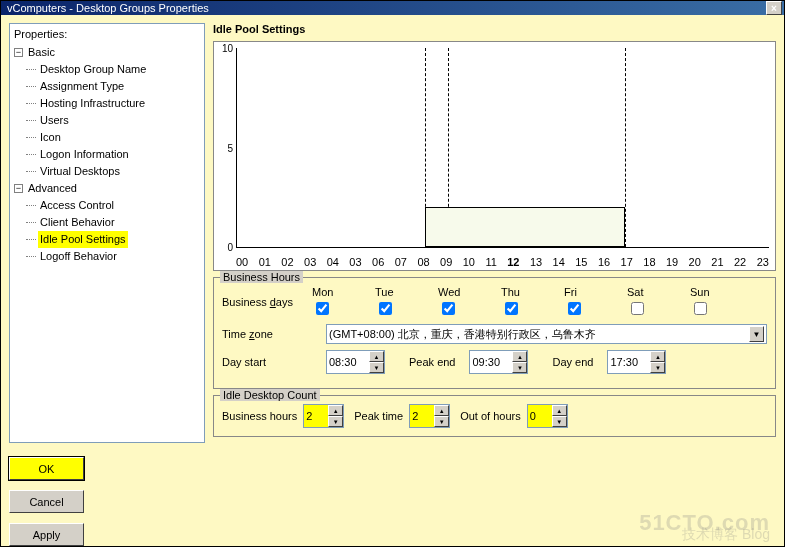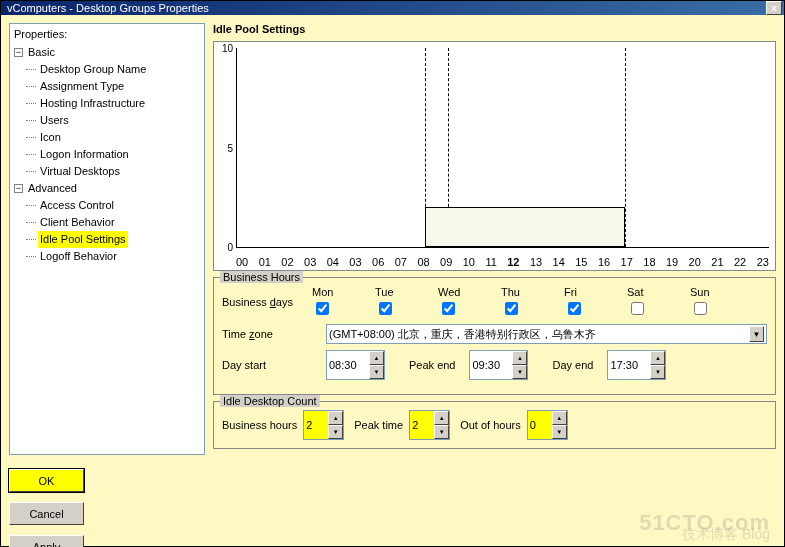--- a/index.html
+++ b/index.html
@@ -30,21 +30,21 @@
 .fieldset { border: 1px solid #888; padding: 8px; margin-bottom: 6px; position: relative; }
 .fieldset-legend { position: absolute; top: -7px; left: 6px; background: #d4d0c8; padding: 0 3px; font-size: 11px; }
 .days-row { display: flex; align-items: center; margin-bottom: 6px; }
 .days-label { width: 90px; }
 .day-col { width: 63px; text-align: left; }
 .day-col input { margin-top: 4px; }
 .row { display: flex; align-items: center; margin-bottom: 6px; gap: 14px; }
 .row-label { width: 90px; }
 .select { flex: 1; height: 20px; border: 1px solid #7f9db9; background: #fff; display: flex; align-items: center; justify-content: space-between; padding: 0 2px; }
 .select-btn { width: 15px; height: 16px; background: #d4d0c8; border: 1px solid #fff; border-right-color: #404040; border-bottom-color: #404040; display: flex; align-items: center; justify-content: center; font-size: 8px; }
-.spinner { display: inline-flex; align-items: stretch; height: 30px; border: 1px solid #7f9db9; background: #fff; }
+.spinner { display: inline-flex; align-items: stretch; height: 24px; border: 1px solid #7f9db9; background: #fff; }
 .spinner input { width: 42px; border: none; padding: 0 2px; font-size: 11px; outline: none; }
 .spinner.small input { width: 24px; background: #ffff00; }
 .spinner-btns { display: flex; flex-direction: column; width: 15px; }
 .spinner-btns div { flex: 1; background: #d4d0c8; border: 1px solid #fff; border-right-color: #404040; border-bottom-color: #404040; font-size: 6px; display: flex; align-items: center; justify-content: center; cursor: pointer; }
 .idle-row { display: flex; align-items: center; gap: 10px; }
 .idle-pair { display: flex; align-items: center; gap: 6px; }
 .button-row { display: flex; justify-content: flex-end; gap: 10px; padding: 6px 8px; flex-direction: column; }
 .btn { width: 75px; height: 23px; background: #d4d0c8; border: 1px solid #fff; border-right-color: #404040; border-bottom-color: #404040; cursor: pointer; }
 .btn.default { background: #ffff00; outline: 1px solid #000; }
 .watermark { position: absolute; right: 14px; bottom: 10px; font-size: 22px; font-weight: bold; color: rgba(128,128,128,0.25); pointer-events: none; letter-spacing: 1px; }

